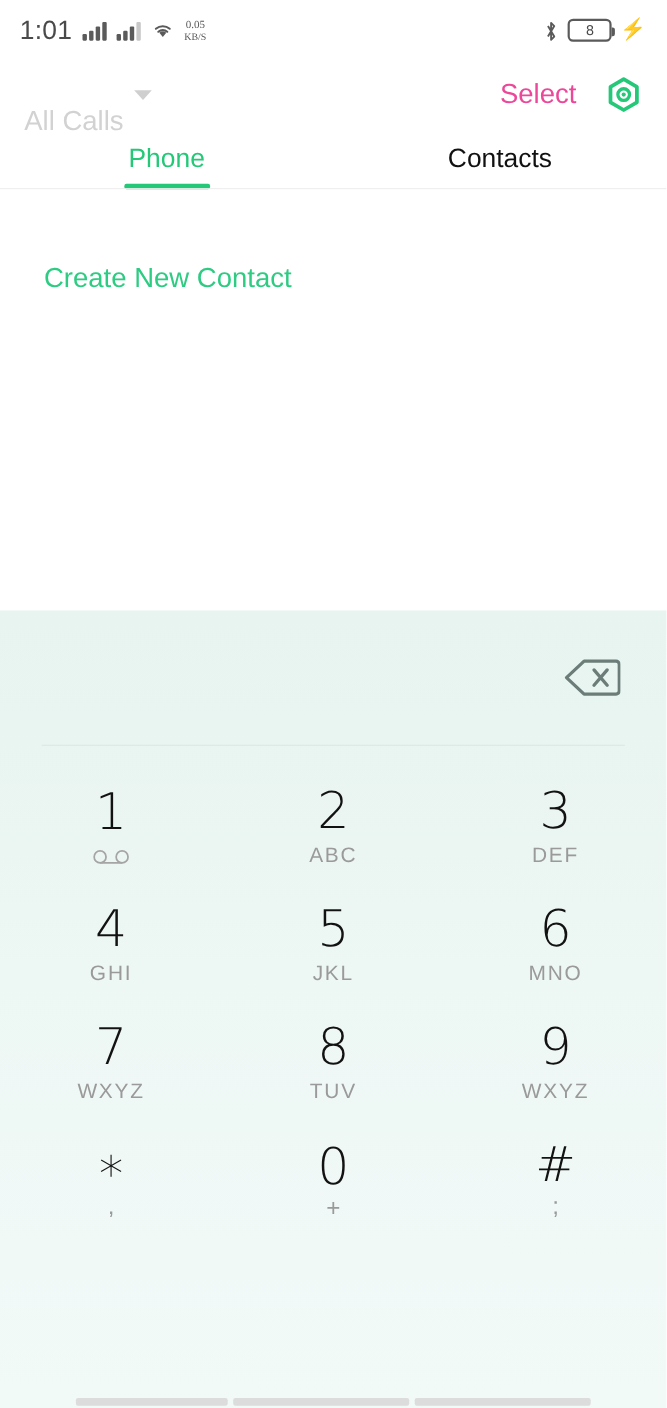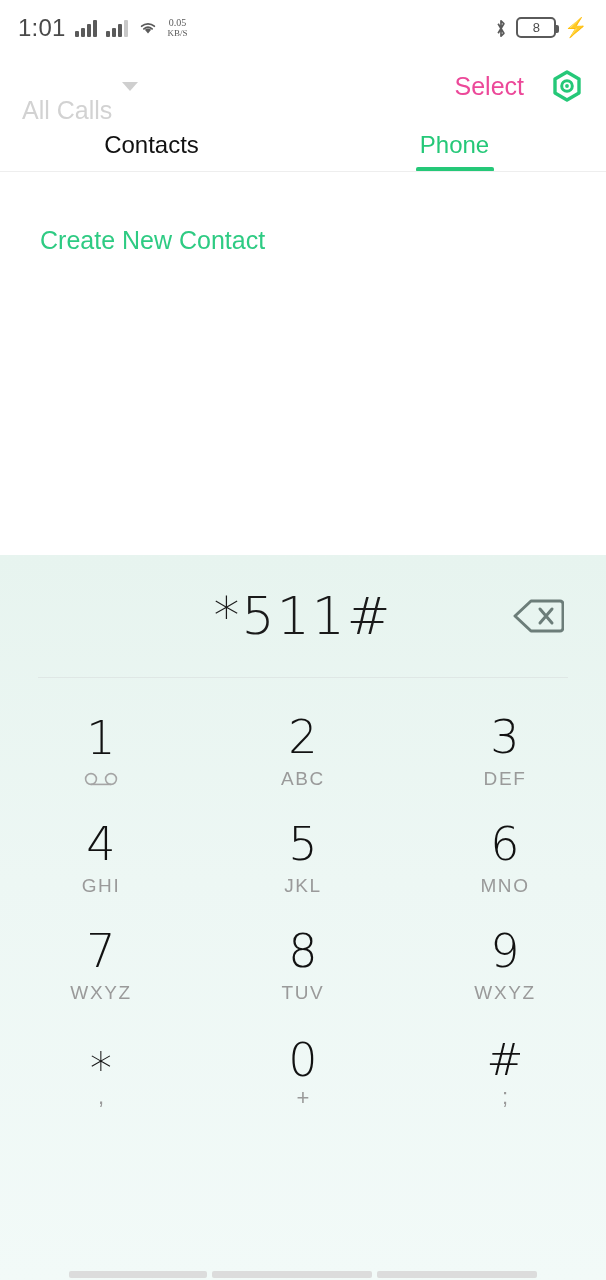--- a/index.html
+++ b/index.html
@@ -70,21 +70,21 @@
   .tab.active { color:#25c878; }
   .tab.active .ul {
     position:absolute; bottom:0; left:50%; transform:translateX(-50%);
     width:78px; height:5px; background:#25c878; border-radius:2px;
   }
   .tabs-divider {
     position:absolute; top:171px; left:0; width:606px; height:1px; background:#eeeeee;
   }
 
   
-  .actions { position:absolute; top:205px; left:0; width:606px; }
+  .actions { position:absolute; top:218px; left:0; width:606px; }
   .action-item {
     height:70px; display:flex; align-items:center; padding-left:40px;
     font-size:25px; color:#2ecb83; cursor:pointer;
   }
 
   
   .dialpad {
     position:absolute; left:0; top:555px; width:606px; height:725px;
     background:linear-gradient(180deg,#e7f4ef 0%, #edf7f4 45%, #f2faf8 100%);
   }
@@ -187,40 +187,39 @@
         <svg class="hexicon" viewBox="0 0 34 34">
           <path d="M17 3 L29 10 L29 24 L17 31 L5 24 L5 10 Z" fill="none" stroke="#25c878" stroke-width="3.4" stroke-linejoin="round"></path>
           <circle cx="17" cy="17" r="5.3" fill="none" stroke="#25c878" stroke-width="3"></circle>
           <circle cx="17" cy="17" r="1.9" fill="#25c878"></circle>
         </svg>
       </div>
     </div>
   </div>
 
   <div class="tabs">
-    <div class="tab">
-      <span>Contacts</span>
-    </div>
     <div class="tab active">
       <span>Phone</span>
       <span class="ul"></span>
     </div>
+    <div class="tab">
+      <span>Contacts</span>
+    </div>
   </div>
   <div class="tabs-divider"></div>
 
   <div class="actions">
     <div class="action-item">
       <span>Create New Contact</span>
     </div>
   </div>
 
   <div class="dialpad">
 
     <div class="numrow">
-      <div class="number">*511#</div>
       <div class="backspace">
         <svg viewBox="0 0 52 40" width="52" height="40">
           <path d="M19 5 L48 5 a3 3 0 0 1 3 3 L51 32 a3 3 0 0 1 -3 3 L19 35 L3 20 Z" fill="none" stroke="#6c7d79" stroke-width="3" stroke-linejoin="round"></path>
           <path d="M28 13 L40 27 M40 13 L28 27" stroke="#6c7d79" stroke-width="3" stroke-linecap="round"></path>
         </svg>
       </div>
     </div>
     <div class="num-divider"></div>
 
     <div class="keys">

